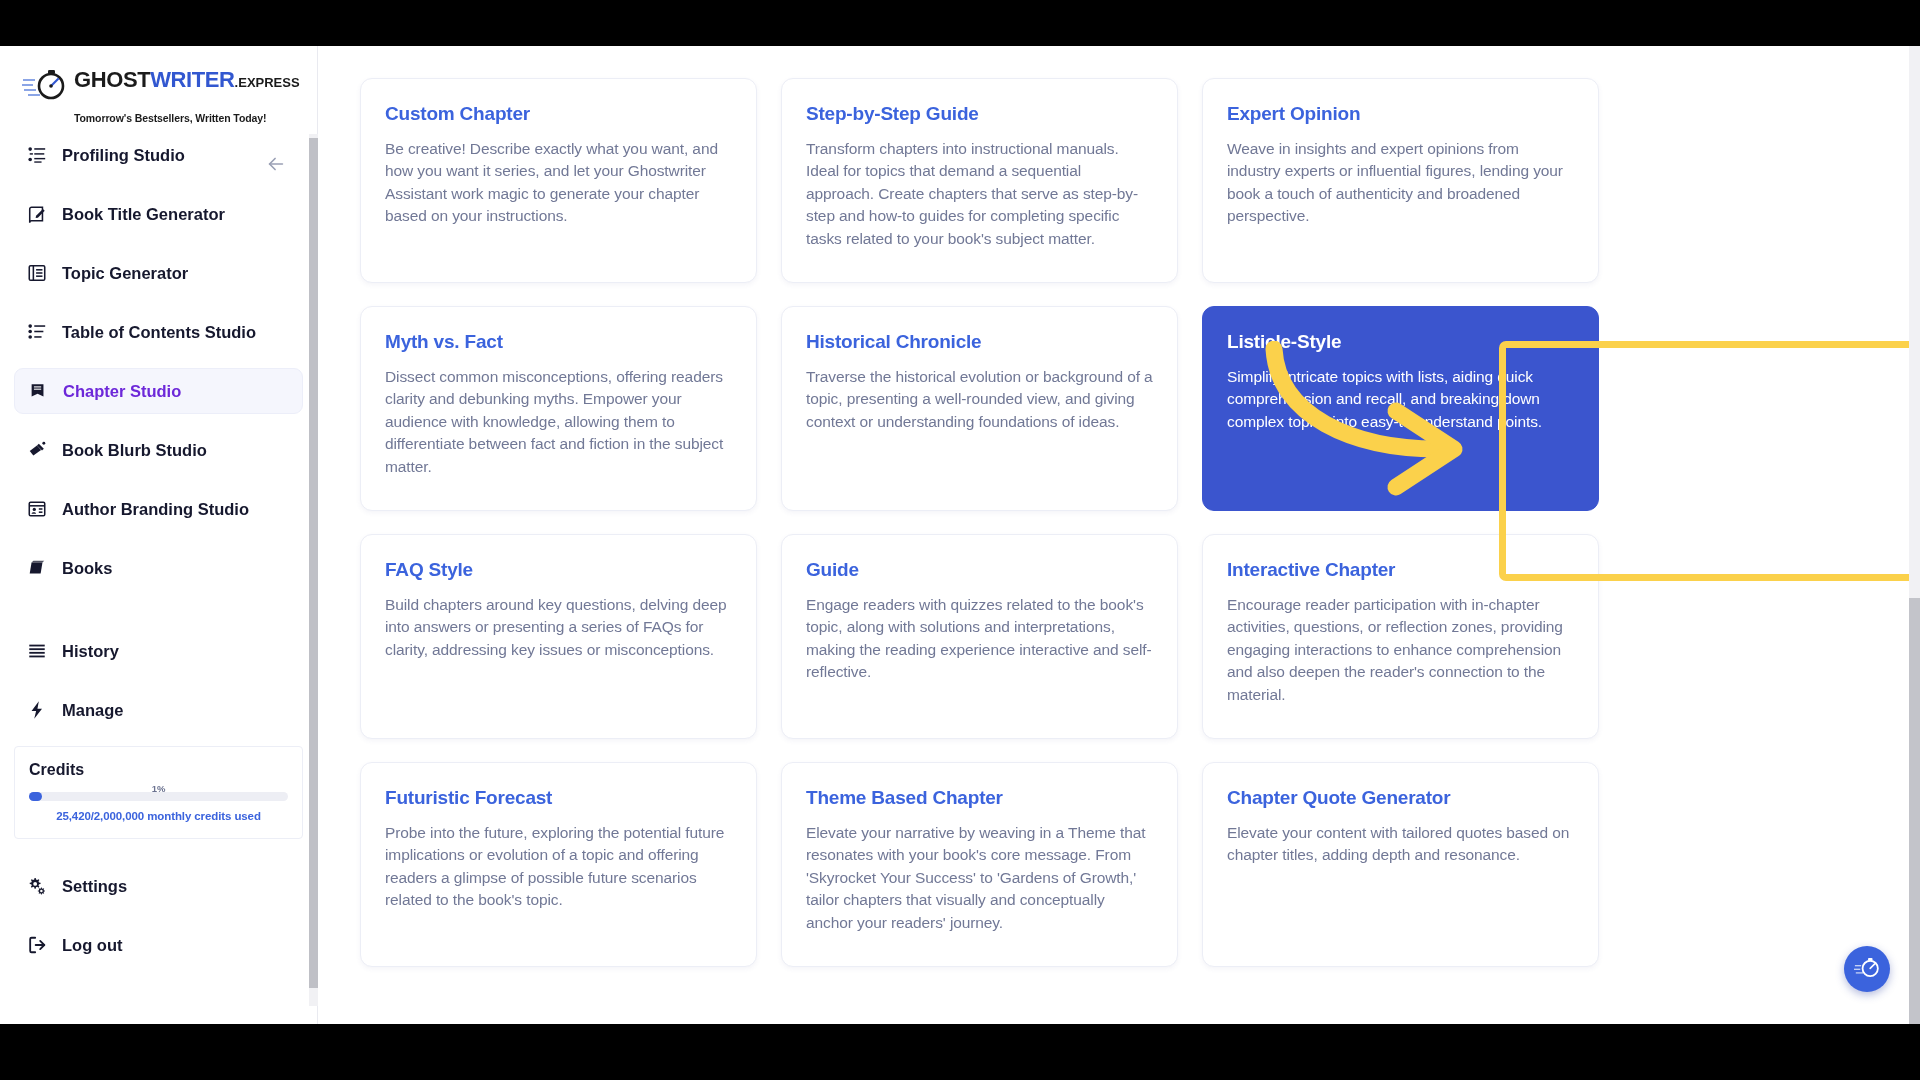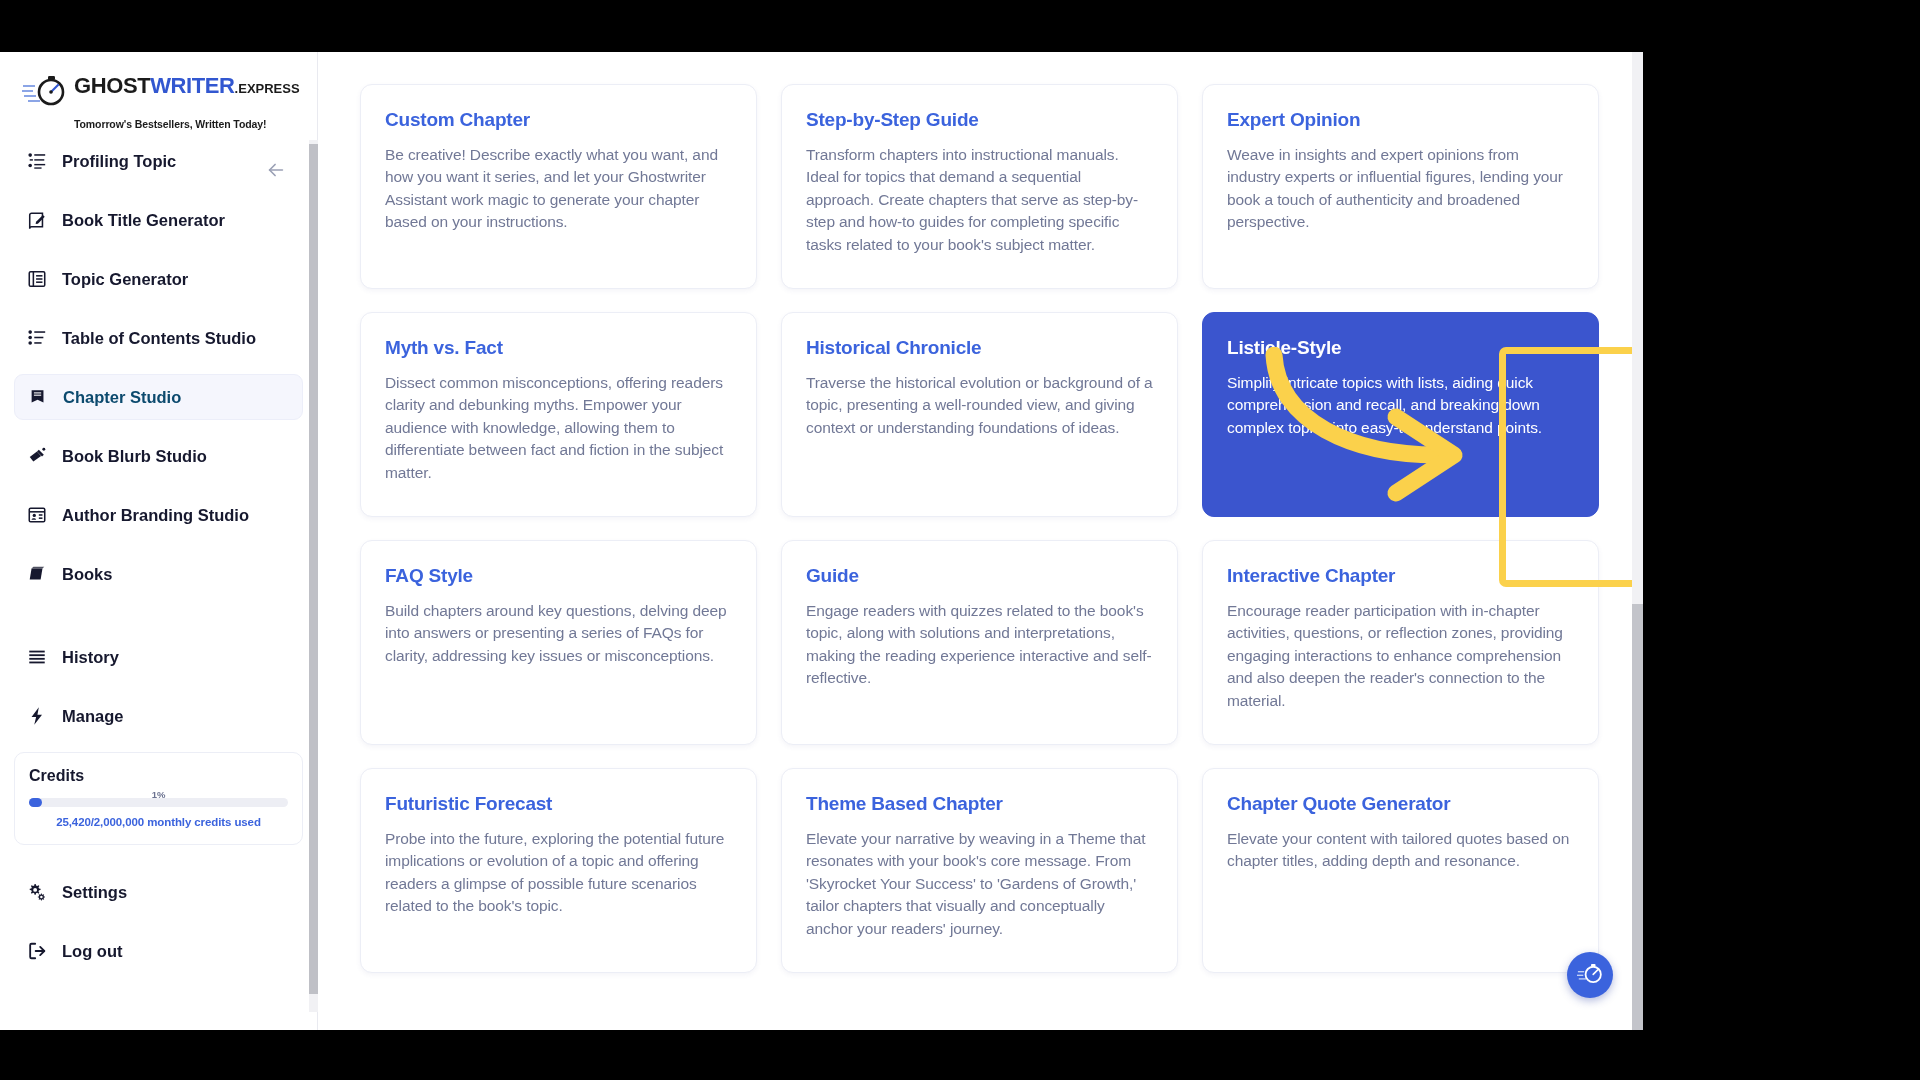--- a/index.html
+++ b/index.html
@@ -4,22 +4,22 @@
 <style>
   * { box-sizing: border-box; margin: 0; padding: 0; }
   html, body {
     width: 1920px; height: 1080px;
     background: #000;
     font-family: "Liberation Sans", sans-serif;
     overflow: hidden;
   }
   #app {
     position: absolute;
-    left: 0; top: 52px;
-    width: 1643px; height: 978px;
+    left: 0; top: 46px;
+    width: 1920px; height: 978px;
     background: #ffffff;
     display: flex;
     overflow: hidden;
   }
 
   
   .sidebar {
     width: 318px;
     height: 100%;
     background: #ffffff;
@@ -65,35 +65,35 @@
     height: 46px; padding: 0 12px;
     border-radius: 9px;
     color: #16182e;
     font-size: 16.5px; font-weight: 600;
     cursor: pointer;
     margin-bottom: 13px;
     white-space: nowrap;
   }
   .nav-item.active {
     background: #f5f6fd;
-    color: #0c4a6e;
+    color: #6d28d9;
     border: 1px solid #eceef9;
   }
   .nav-ico {
     width: 22px; height: 22px; flex: 0 0 22px;
     display: flex; align-items: center; justify-content: center;
     color: #16182e;
   }
   .nav-item.active .nav-ico { color: #16182e; }
   .nav-sep { height: 24px; }
 
   .credits-box {
     margin: 10px 14px 0 14px;
     border: 1px solid #eceef6;
-    border-radius: 10px;
+    border-radius: 4px;
     padding: 14px 14px 16px 14px;
     background: #fff;
   }
   .credits-title { font-size: 16px; font-weight: 700; color: #16182e; }
   .bar-outer {
     position: relative;
     margin-top: 13px;
     height: 9px; width: 100%;
     background: #edeef4; border-radius: 5px;
   }
@@ -255,21 +255,21 @@
           <svg viewBox="0 0 22 22" width="20" height="20" fill="currentColor">
             <circle cx="3.5" cy="4.5" r="2"></circle>
               <rect x="8" y="3.5" width="12" height="1.7"></rect>
             <rect x="3" y="9" width="3.5" height="1.6"></rect>
               <rect x="8" y="9" width="11" height="1.6"></rect>
             <circle cx="3.5" cy="16" r="2"></circle>
               <rect x="8" y="14.2" width="12" height="1.6"></rect>
             <rect x="8" y="18" width="8" height="1.5"></rect>
           </svg>
         </span>
-        <span>Profiling Topic</span>
+        <span>Profiling Studio</span>
       </div>
 
       <div class="nav-item">
         <span class="nav-ico">
           <svg viewBox="0 0 22 22" width="20" height="20" fill="none" stroke="currentColor" stroke-width="1.7">
             <path d="M3 5.5 A2 2 0 0 1 5 3.5 H17 V18.5 H5 A2 2 0 0 0 3 20.5 Z"></path>
             <path d="M10 13 L17.5 5.5 L19.5 7.5 L12 15 L9.5 15.5 Z" fill="currentColor" stroke="none"></path>
           </svg>
         </span>
         <span>Book Title Generator</span>

